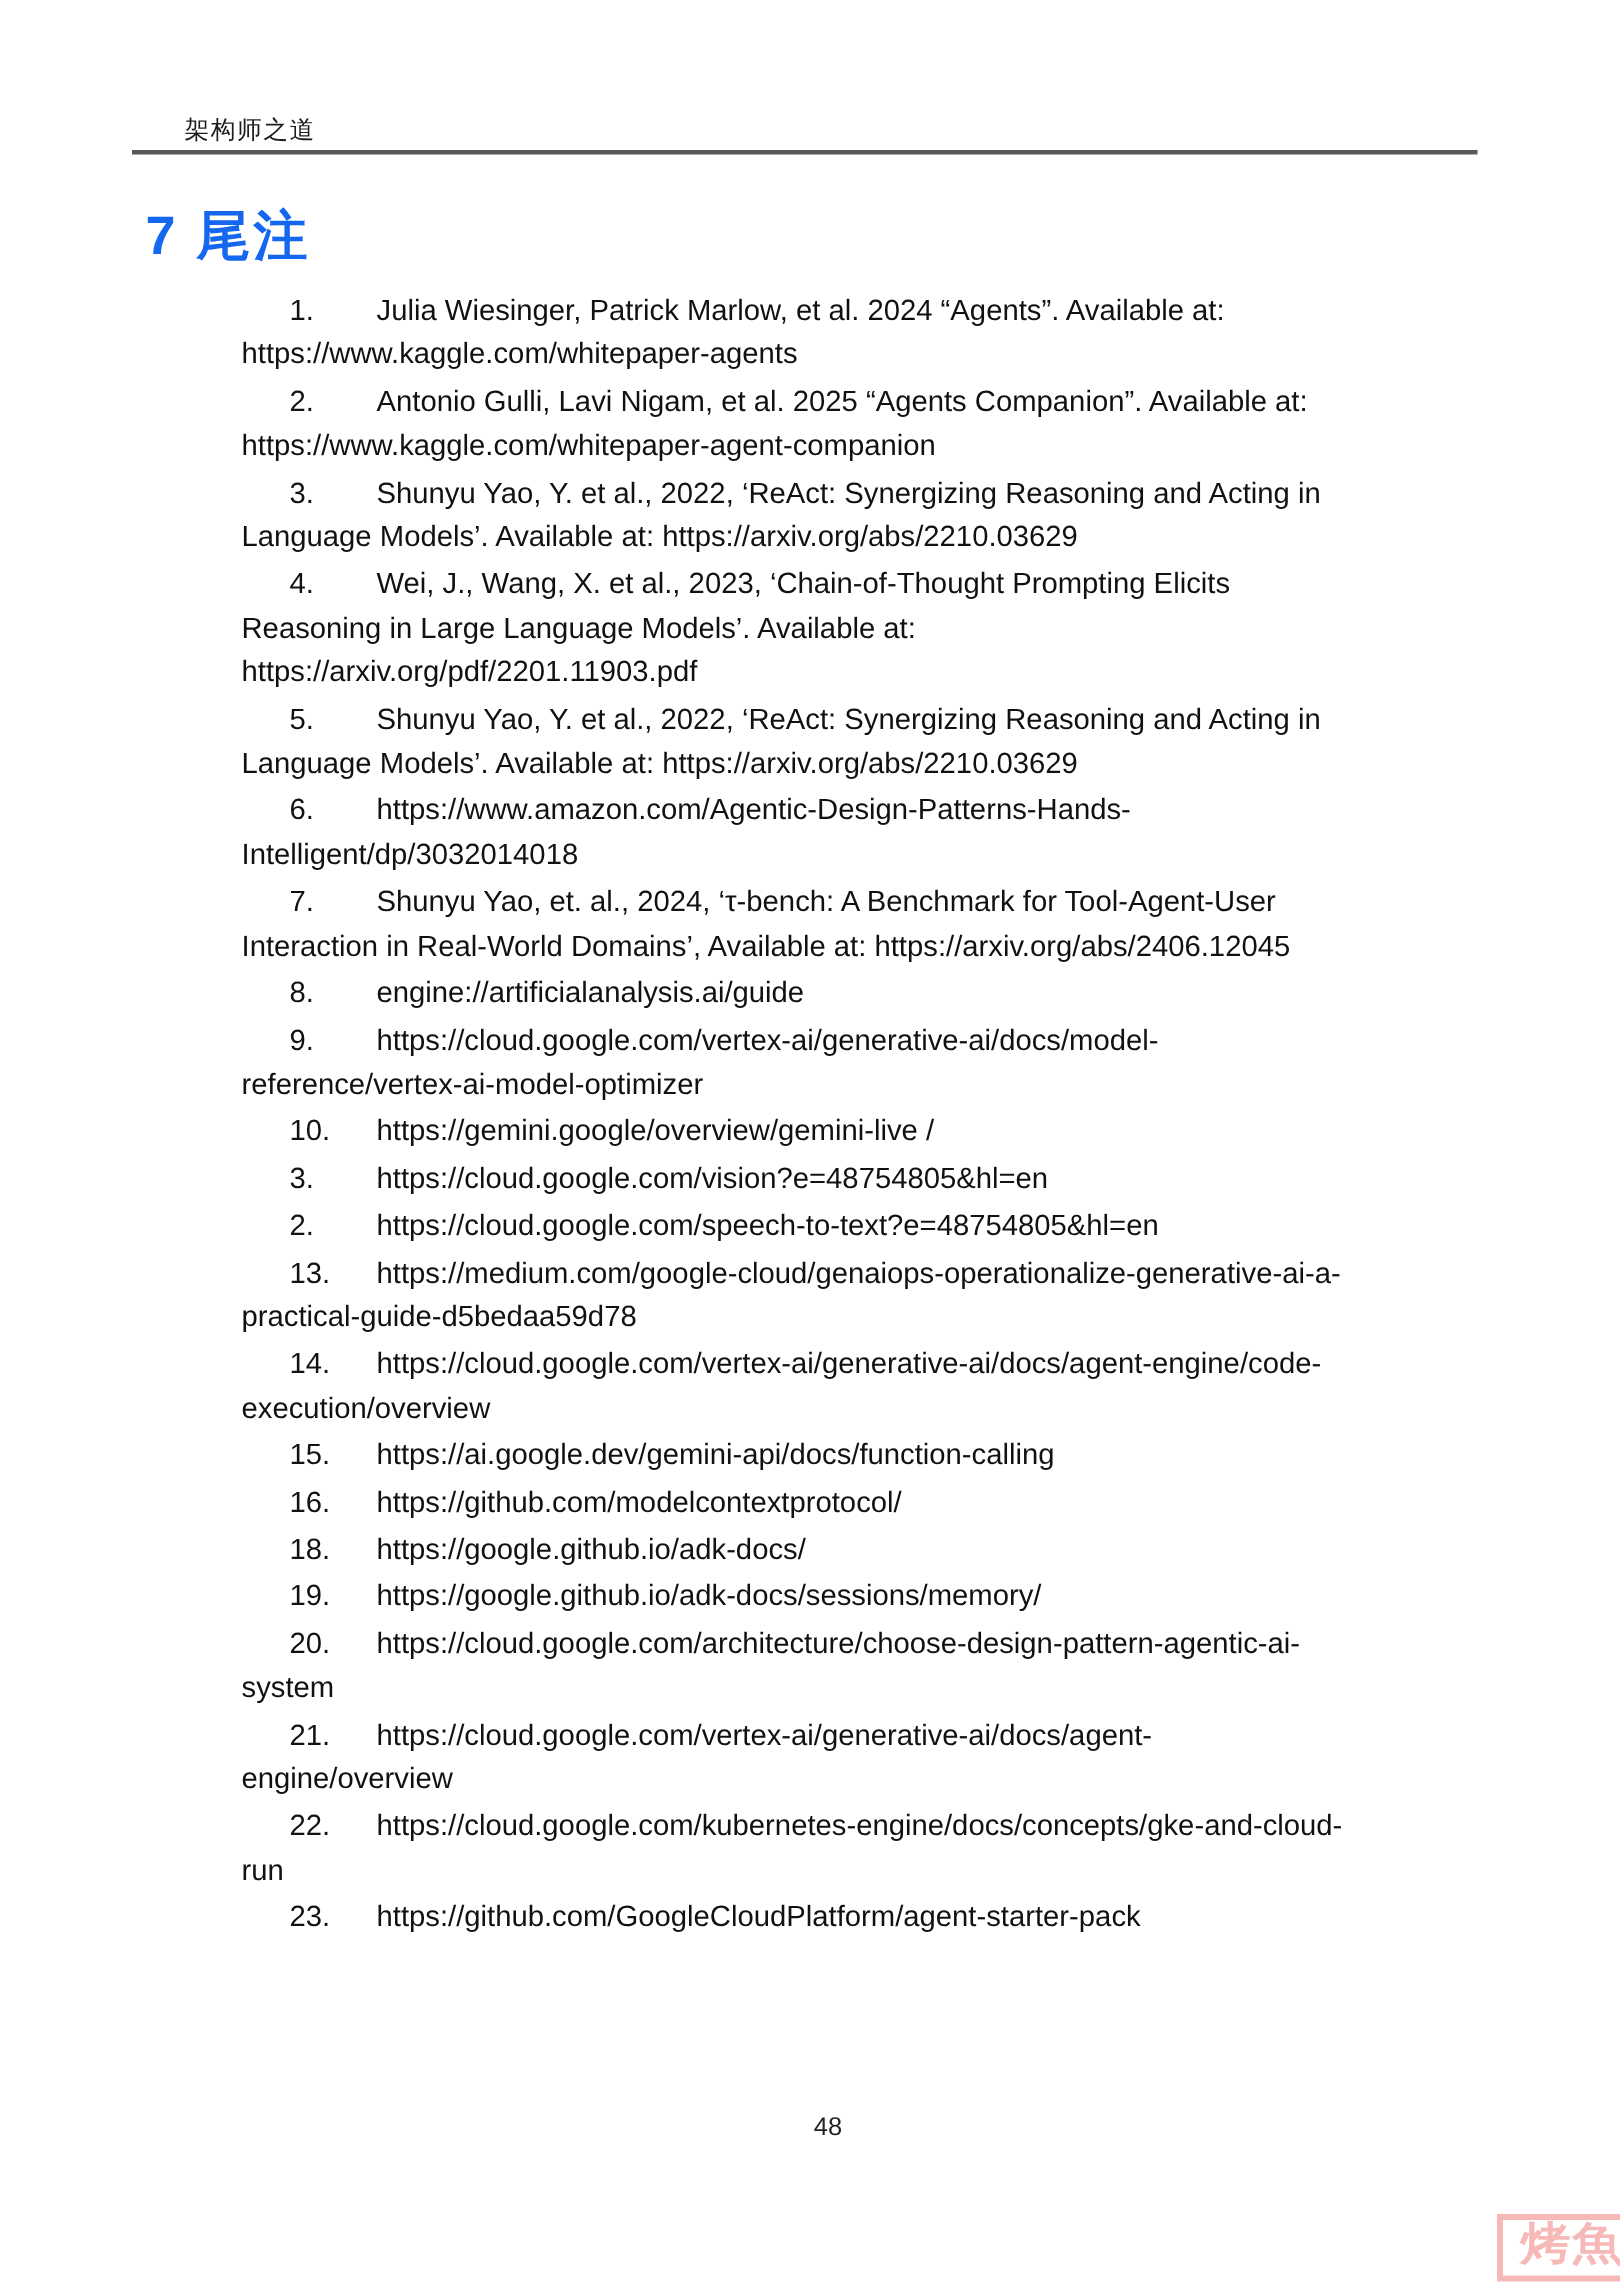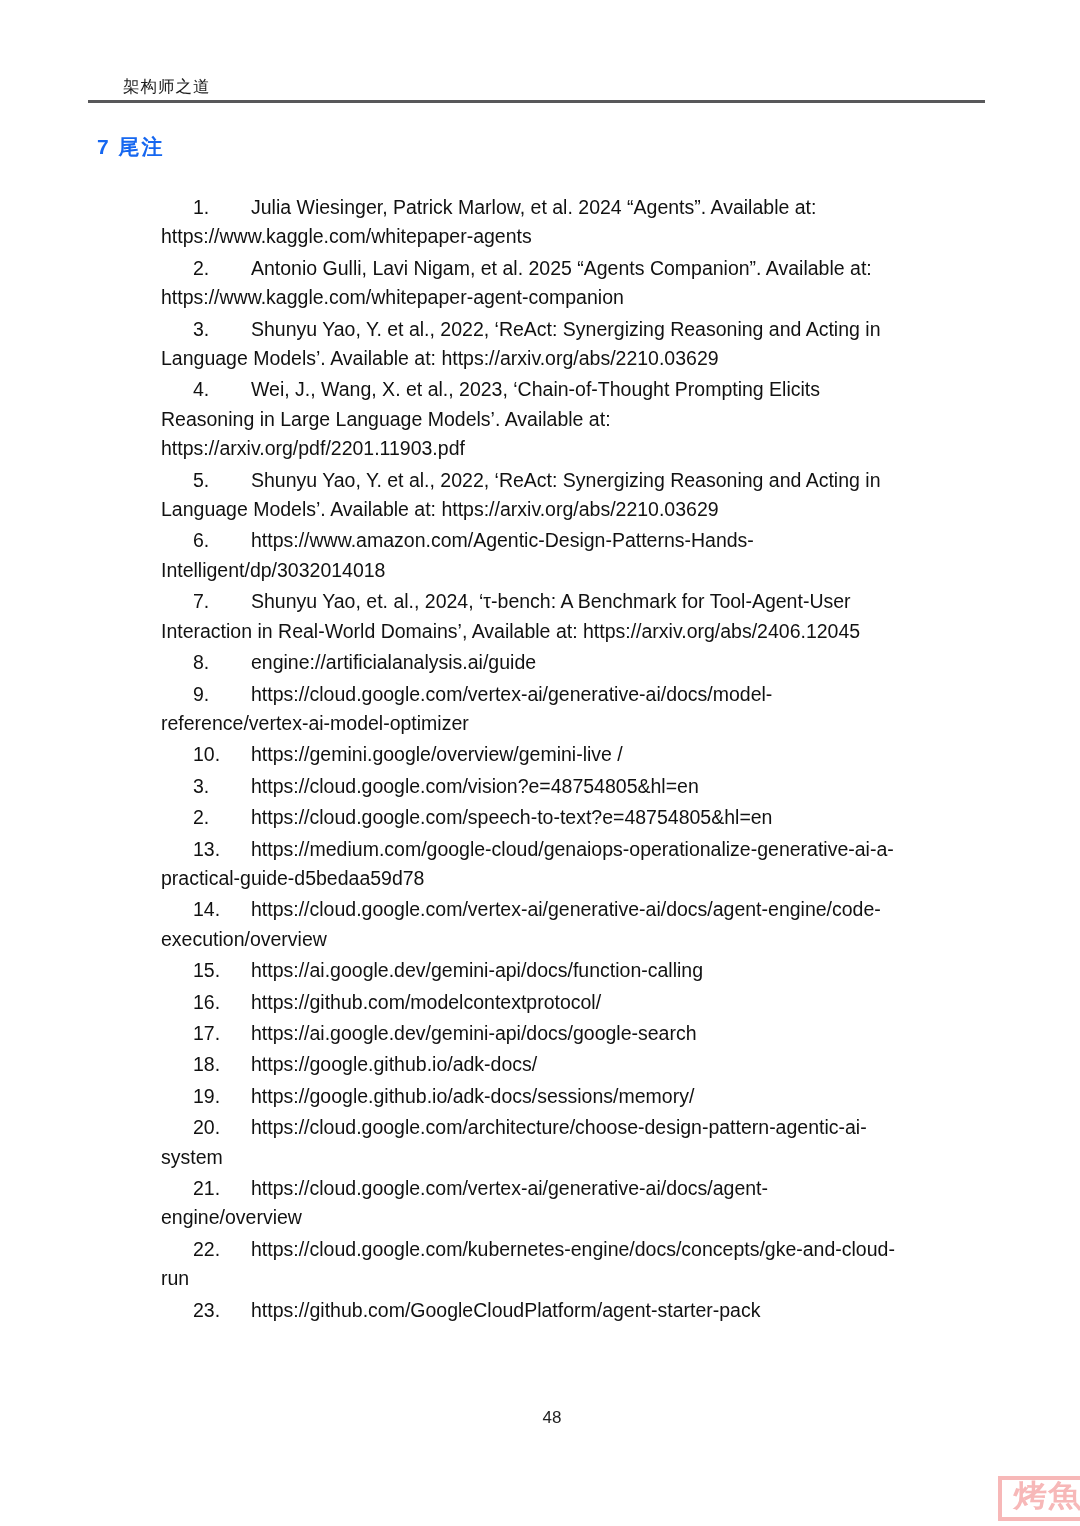--- a/index.html
+++ b/index.html
@@ -27,21 +27,21 @@
     left: 88px;
     top: 100px;
     width: 897px;
     height: 3px;
     background: #58585a;
   }
   .section-title {
     position: absolute;
     left: 97px;
     top: 133px;
-    font-size: 21px;
+    font-size: 36px;
     font-weight: bold;
     letter-spacing: 2px;
   }
   .refs {
     position: absolute;
     left: 161px;
     top: 193px;
     width: 826px;
   }
   .ref {
@@ -121,21 +121,20 @@
 reference/vertex-ai-model-optimizer</span></p>
       <p class="ref"><span class="ref-num">10.</span><span class="ref-text">https://gemini.google/overview/gemini-live /</span></p>
       <p class="ref"><span class="ref-num">3.</span><span class="ref-text">https://cloud.google.com/vision?e=48754805&amp;hl=en</span></p>
       <p class="ref"><span class="ref-num">2.</span><span class="ref-text">https://cloud.google.com/speech-to-text?e=48754805&amp;hl=en</span></p>
       <p class="ref"><span class="ref-num">13.</span><span class="ref-text">https://medium.com/google-cloud/genaiops-operationalize-generative-ai-a-
 practical-guide-d5bedaa59d78</span></p>
       <p class="ref"><span class="ref-num">14.</span><span class="ref-text">https://cloud.google.com/vertex-ai/generative-ai/docs/agent-engine/code-
 execution/overview</span></p>
       <p class="ref"><span class="ref-num">15.</span><span class="ref-text">https://ai.google.dev/gemini-api/docs/function-calling</span></p>
       <p class="ref"><span class="ref-num">16.</span><span class="ref-text">https://github.com/modelcontextprotocol/</span></p>
-      <p class="ref"><span class="ref-num">17.</span><span class="ref-text">https://ai.google.dev/gemini-api/docs/google-search</span></p>
       <p class="ref"><span class="ref-num">18.</span><span class="ref-text">https://google.github.io/adk-docs/</span></p>
       <p class="ref"><span class="ref-num">19.</span><span class="ref-text">https://google.github.io/adk-docs/sessions/memory/</span></p>
       <p class="ref"><span class="ref-num">20.</span><span class="ref-text">https://cloud.google.com/architecture/choose-design-pattern-agentic-ai-
 system</span></p>
       <p class="ref"><span class="ref-num">21.</span><span class="ref-text">https://cloud.google.com/vertex-ai/generative-ai/docs/agent-
 engine/overview</span></p>
       <p class="ref"><span class="ref-num">22.</span><span class="ref-text">https://cloud.google.com/kubernetes-engine/docs/concepts/gke-and-cloud-
 run</span></p>
       <p class="ref"><span class="ref-num">23.</span><span class="ref-text">https://github.com/GoogleCloudPlatform/agent-starter-pack</span></p>
     </div>

